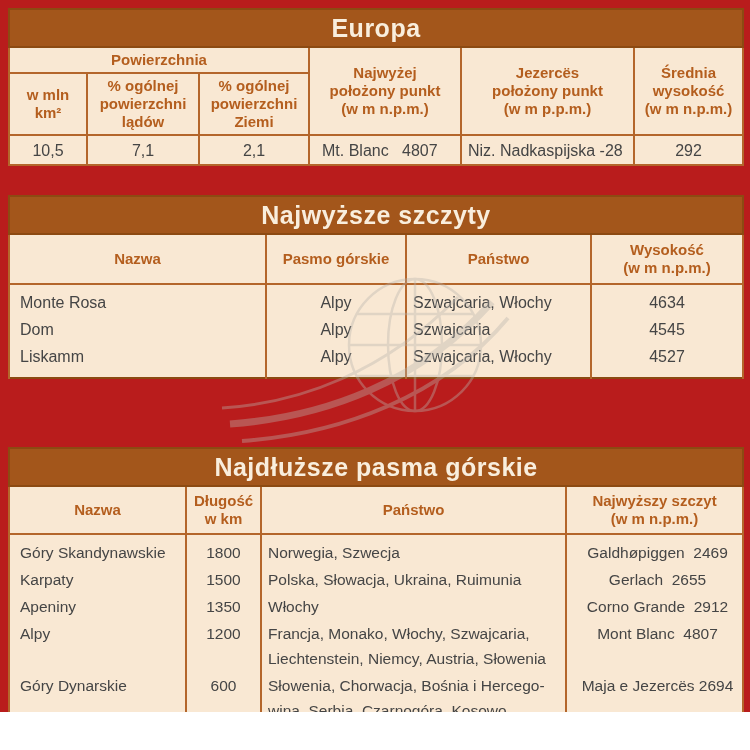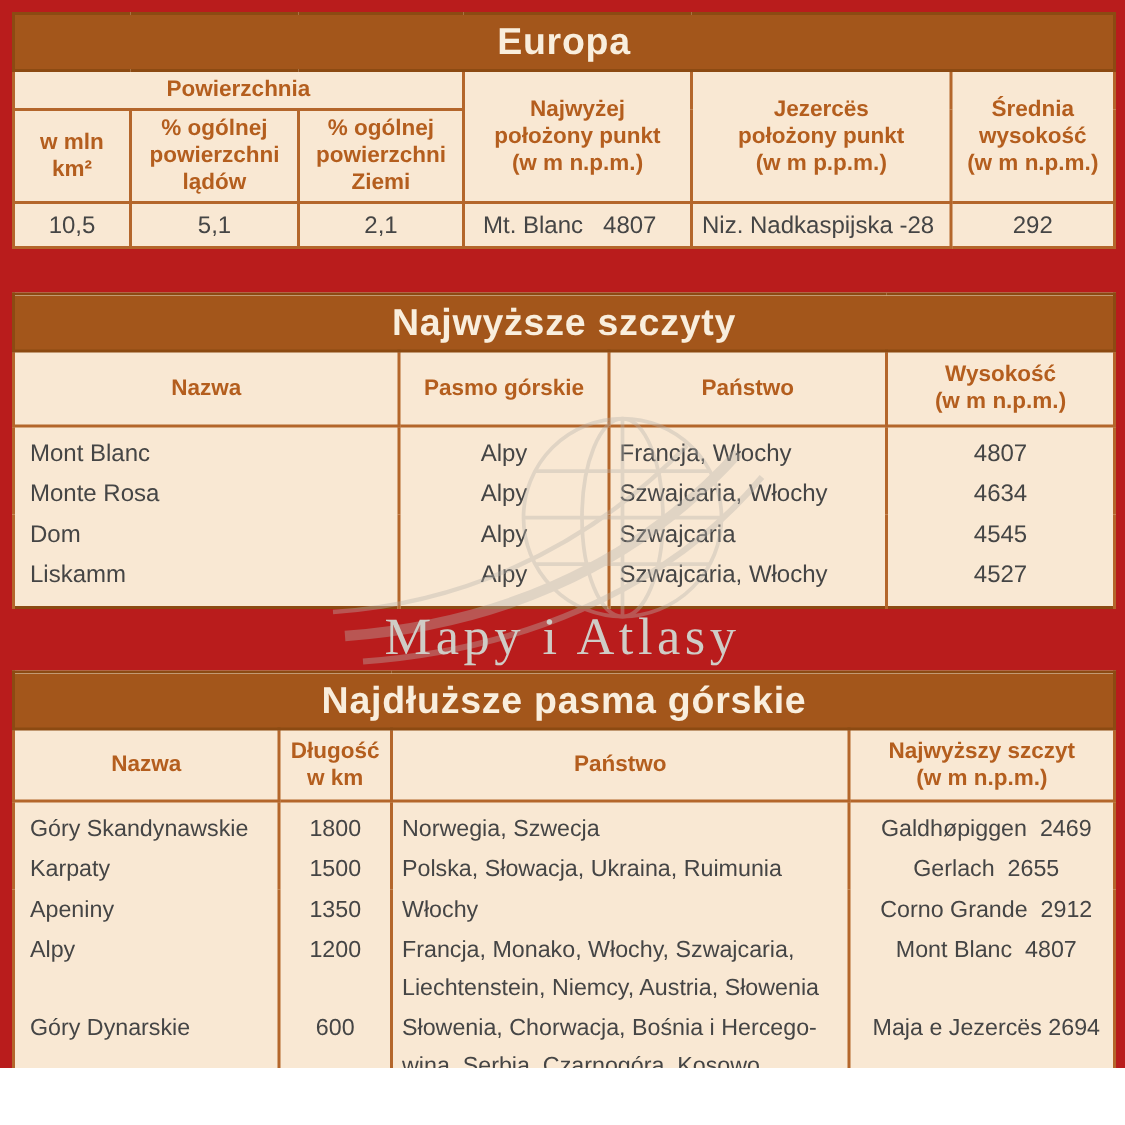--- a/index.html
+++ b/index.html
@@ -81,21 +81,21 @@
 powierzchni
 lądów</th>
         <th class="col">% ogólnej
 powierzchni
 Ziemi</th>
       </tr>
     </thead>
     <tbody>
       <tr>
         <td class="data c">10,5</td>
-        <td class="data c">5,1</td>
+        <td class="data c">7,1</td>
         <td class="data c">2,1</td>
         <td class="data l pre">Mt. Blanc   4807</td>
         <td class="data l">Niz. Nadkaspijska -28</td>
         <td class="data c">292</td>
       </tr>
     </tbody>
   </table>
 
   <table class="tbl" id="t2" style="top:195px">
     <colgroup>
@@ -110,26 +110,20 @@
       </tr>
       <tr>
         <th class="col">Nazwa</th>
         <th class="col">Pasmo górskie</th>
         <th class="col">Państwo</th>
         <th class="col">Wysokość
 (w m n.p.m.)</th>
       </tr>
     </thead>
     <tbody class="flow">
-      <tr>
-        <td class="data l name">Mont Blanc</td>
-        <td class="data c">Alpy</td>
-        <td class="data l">Francja, Włochy</td>
-        <td class="data c">4807</td>
-      </tr>
       <tr>
         <td class="data l name">Monte Rosa</td>
         <td class="data c">Alpy</td>
         <td class="data l">Szwajcaria, Włochy</td>
         <td class="data c">4634</td>
       </tr>
       <tr>
         <td class="data l name">Dom</td>
         <td class="data c">Alpy</td>
         <td class="data l">Szwajcaria</td>
@@ -210,15 +204,14 @@
       <line x1="349" y1="345" x2="481" y2="345"></line>
       <line x1="357" y1="376" x2="473" y2="376"></line>
     </g>
     <g fill="none" stroke="#b9b4ad">
       <path d="M222 408 C 300 403, 385 372, 458 297" stroke-width="3"></path>
       <path d="M230 424 C 325 417, 420 382, 492 302" stroke-width="7"></path>
       <path d="M242 441 C 340 434, 442 397, 508 318" stroke-width="4"></path>
     </g>
   </svg>
 
-  <div class="wm-text">Mapy i Atlasy</div>
 
 </div>
 
 </body></html>

